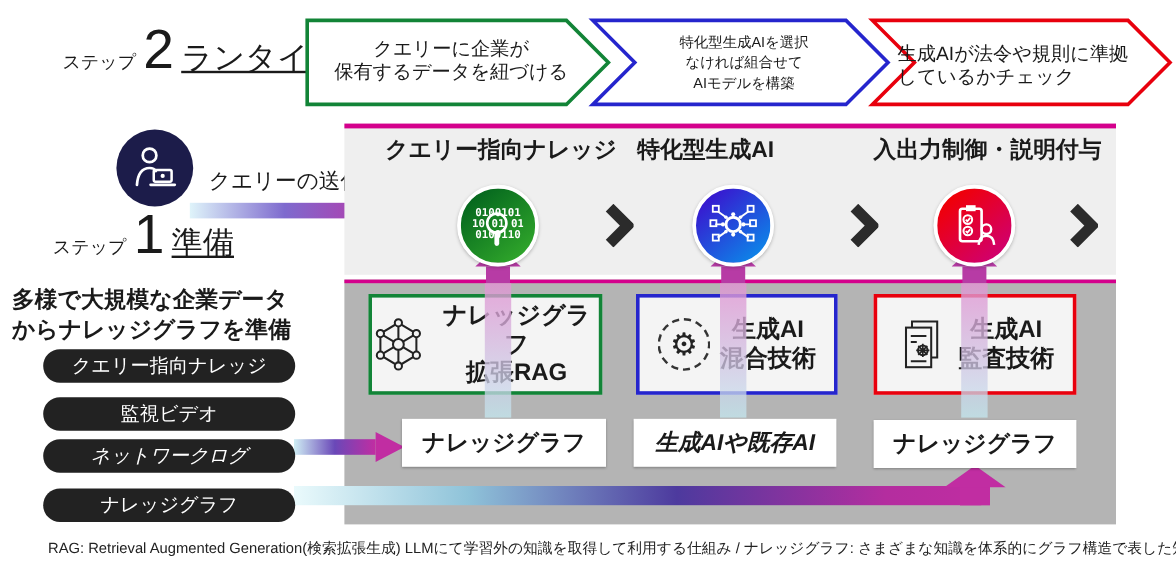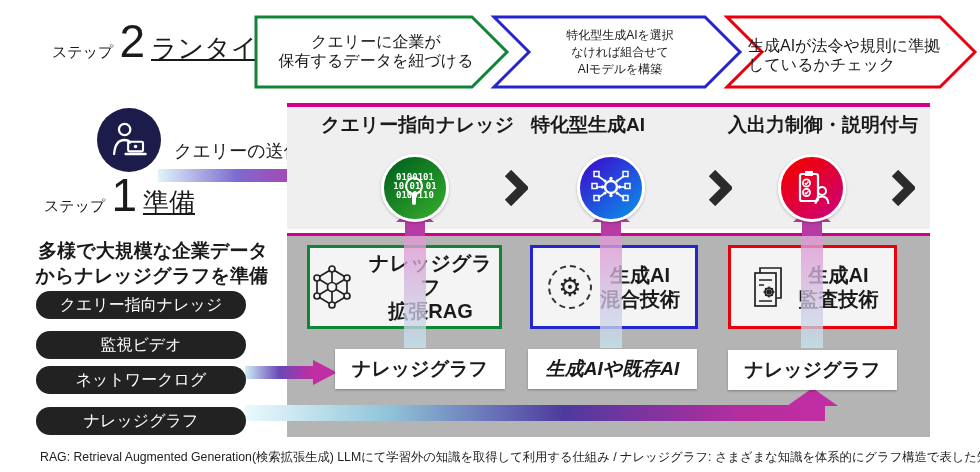--- a/index.html
+++ b/index.html
@@ -42,21 +42,21 @@
   .gear-ring{width:44px;height:44px;border:2px dashed #333;border-radius:50%;
              display:flex;align-items:center;justify-content:center;box-sizing:border-box;}
   .gear-glyph{font-size:26px;color:#222;line-height:1;}
   
   .base-box{background:#fff;display:flex;align-items:center;justify-content:center;
             font-weight:bold;font-size:19px;z-index:3;box-shadow:0 1px 2px rgba(0,0,0,.3);}
   
   .vband{width:22px;background:linear-gradient(to bottom,rgba(224,148,210,.8),rgba(196,232,240,.75));
          z-index:5;pointer-events:none;}
   
-  .prep-heading{font-weight:bold;font-size:19px;line-height:25px;text-align:right;}
+  .prep-heading{font-weight:bold;font-size:19px;line-height:25px;text-align:left;}
   .pill{background:#222;color:#fff;border-radius:16px;height:28px;display:flex;
         align-items:center;justify-content:center;font-size:16px;white-space:nowrap;z-index:2;}
   .footer{font-size:12.3px;color:#222;text-align:center;white-space:nowrap;}
   svg{display:block;}
 </style>
 </head>
 <body>
 
 <div class="canvas">
 
@@ -276,18 +276,18 @@
     <rect x="555" y="25" width="25" height="21" fill="#c12da2"></rect>
     <polygon points="542,31 593,31 567.5,13" fill="#c12da2"></polygon>
   </svg>
 
   <div class="abs prep-heading" style="left:10px;top:238px;width:258px;">
     <div>多様で大規模な企業データ</div>
     <div>からナレッジグラフを準備</div>
   </div>
   <div class="abs pill" style="left:36px;top:291px;width:210px;">クエリー指向ナレッジ</div>
   <div class="abs pill" style="left:36px;top:331px;width:210px;">監視ビデオ</div>
-  <div class="abs pill" style="left:36px;top:366px;width:210px;">ネットワークログ</div>
+  <div class="abs pill" style="left:36px;top:366px;width:210px;font-style:italic;">ネットワークログ</div>
   <div class="abs pill" style="left:36px;top:407px;width:210px;">ナレッジグラフ</div>
 
   <div class="abs footer" style="left:40px;top:449px;width:930px;">RAG: Retrieval Augmented Generation(検索拡張生成) LLMにて学習外の知識を取得して利用する仕組み / ナレッジグラフ: さまざまな知識を体系的にグラフ構造で表した知識のネットワーク</div>
 
 </div>
 
 </body></html>

